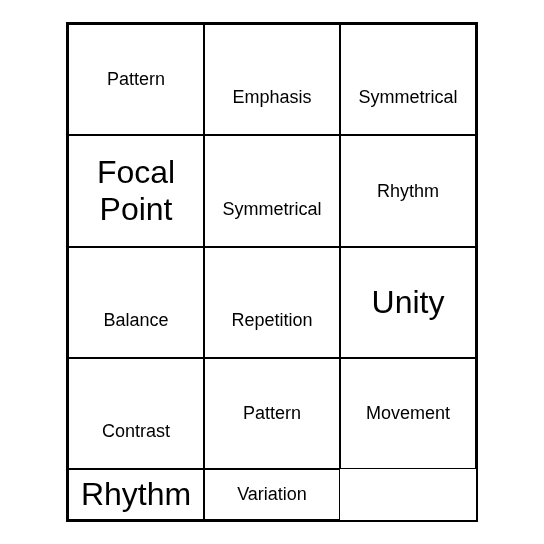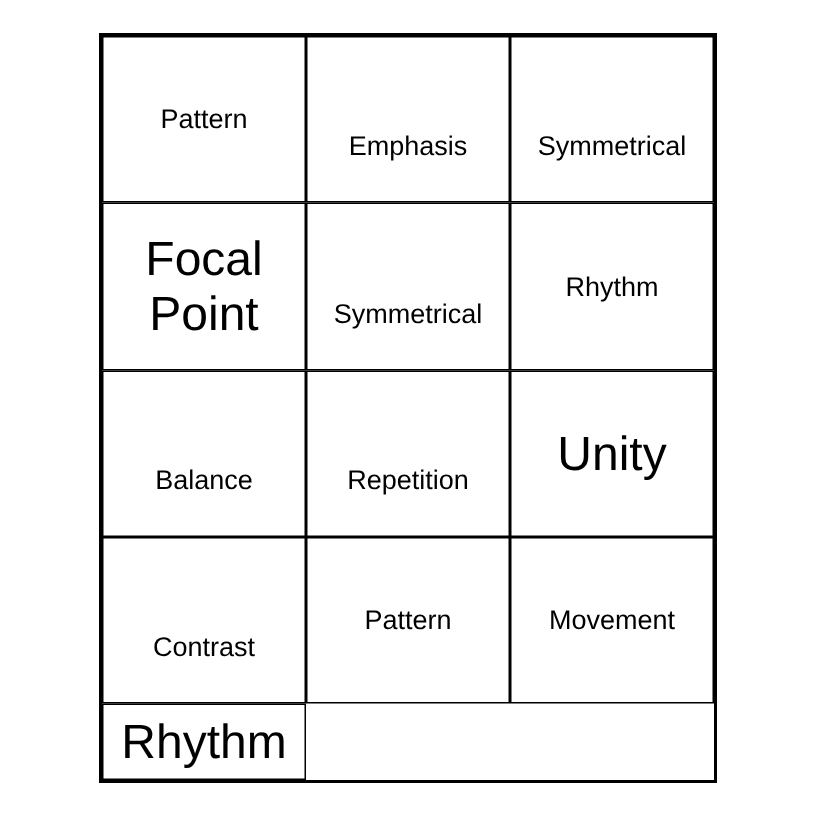--- a/index.html
+++ b/index.html
@@ -91,13 +91,16 @@
     </div>
     <div class="bingo-cell">
       <span class="size-medium">Pattern</span>
     </div>
     <div class="bingo-cell">
       <span class="size-medium">Movement</span>
     </div>
     <div class="bingo-cell">
       <span class="size-xlarge">Rhythm</span>
     </div>
+    <div class="bingo-cell">
+      <span class="size-medium">Variation</span>
+    </div>
   </div>
 
 </body></html>

